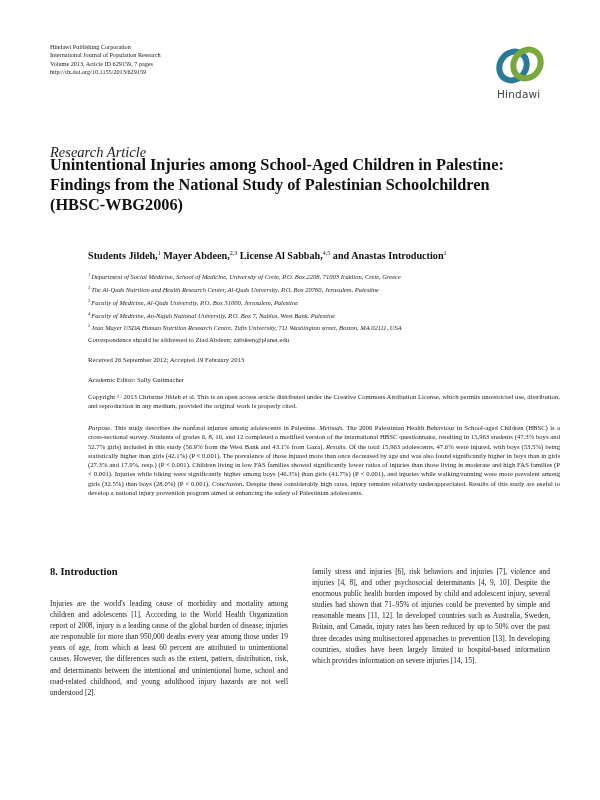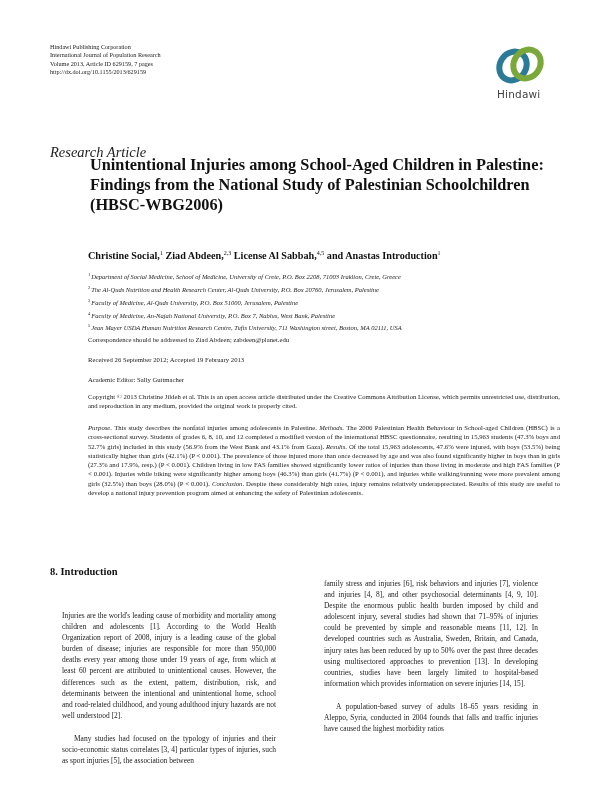--- a/index.html
+++ b/index.html
@@ -5,33 +5,33 @@
   html, body { margin: 0; padding: 0; background: #ffffff; }
   body { width: 600px; height: 800px; position: relative; overflow: hidden;
          font-family: "Liberation Serif", "DejaVu Serif", serif; color: #1a1a1a; }
   .abs { position: absolute; }
   .journal-info { left: 50px; top: 43px; font-size: 6.2px; line-height: 8.4px; color: #222; }
   .logo { left: 494px; top: 42px; width: 52px; height: 62px; text-align: center; }
   .logo-text { position: absolute; left: 3px; top: 46px; font-family: "DejaVu Sans", sans-serif;
                font-size: 10.5px; color: #444; letter-spacing: 0.2px; }
   .article-type { left: 50px; top: 144px; font-size: 14.5px; font-style: italic; color: #222; }
   .title { left: 50px; top: 155px; width: 470px; font-size: 16.3px; font-weight: bold;
-           line-height: 20px; color: #111; margin-left: 40px; }
+           line-height: 20px; color: #111; }
   .authors { left: 88px; top: 250px; font-size: 10.2px; font-weight: bold; color: #111; white-space: nowrap; }
   .authors sup { font-size: 6px; font-weight: normal; }
   .affils { left: 88px; top: 270px; font-size: 6.5px; font-style: italic; line-height: 10.7px; color: #222; }
   .affils sup { font-size: 4.5px; font-style: normal; margin-right: 1px; }
   .meta-line { left: 88px; font-size: 6.7px; color: #222; }
   .copyright { left: 88px; top: 392px; width: 472px; font-size: 6.7px; line-height: 9.2px; color: #222; }
   .abstract { left: 88px; top: 423px; width: 472px; font-size: 6.7px; line-height: 9.3px;
               text-align: justify; color: #222; }
   .abstract i { font-style: italic; }
   .section-heading { left: 50px; top: 566px; font-size: 10.5px; font-weight: bold; color: #111; }
   .col { width: 238px; font-size: 7.45px; line-height: 11.1px; text-align: justify; color: #222; }
-  .col p { margin: 12px; }
+  .col p { margin: 0; }
   .col p.indent { text-indent: 12px; }
   .col-left { left: 50px; top: 598px; }
   .col-right { left: 312px; top: 566px; }
 </style>
 </head>
 <body>
 
 <div class="abs journal-info">
   <div>Hindawi Publishing Corporation</div>
   <div>International Journal of Population Research</div>
@@ -45,22 +45,22 @@
     <ellipse cx="33" cy="22" rx="13" ry="15" transform="rotate(35 33 22)" fill="none" stroke="#7aa83a" stroke-width="6"></ellipse>
     <path d="M22 12 A13 15 35 0 1 30 34" fill="none" stroke="#2a7a98" stroke-width="6" opacity="0"></path>
   </svg>
   <span class="logo-text">Hindawi</span>
 </div>
 
 <div class="abs article-type">Research Article</div>
 <div class="abs title">Unintentional Injuries among School-Aged Children in Palestine: Findings from the National Study of Palestinian Schoolchildren (HBSC-WBG2006)</div>
 
 <div class="abs authors">
-  <span><span>Christine Social,</span><sup>1</sup></span>
-  <span><span>Ziad Abdeen,</span><sup>2,3</sup></span>
+  <span><span>Students Jildeh,</span><sup>1</sup></span>
+  <span><span>Mayer Abdeen,</span><sup>2,3</sup></span>
   <span><span>License Al Sabbah,</span><sup>4,5</sup></span>
   <span><span>and Anastas Introduction</span><sup>1</sup></span>
 </div>
 
 <div class="abs affils">
   <div><sup>1</sup><span>Department of Social Medicine, School of Medicine, University of Crete, P.O. Box 2208, 71003 Iraklion, Crete, Greece</span></div>
   <div><sup>2</sup><span>The Al-Quds Nutrition and Health Research Center, Al-Quds University, P.O. Box 20760, Jerusalem, Palestine</span></div>
   <div><sup>3</sup><span>Faculty of Medicine, Al-Quds University, P.O. Box 51000, Jerusalem, Palestine</span></div>
   <div><sup>4</sup><span>Faculty of Medicine, An-Najah National University, P.O. Box 7, Nablus, West Bank, Palestine</span></div>
   <div><sup>5</sup><span>Jean Mayer USDA Human Nutrition Research Centre, Tufts University, 711 Washington street, Boston, MA 02111, USA</span></div>
@@ -73,19 +73,17 @@
 <div class="abs copyright">Copyright © 2013 Christine Jildeh et al. This is an open access article distributed under the Creative Commons Attribution License, which permits unrestricted use, distribution, and reproduction in any medium, provided the original work is properly cited.</div>
 
 <div class="abs abstract">
   <i>Purpose</i><span>. This study describes the nonfatal injuries among adolescents in Palestine. </span><i>Methods</i><span>. The 2006 Palestinian Health Behaviour in School-aged Children (HBSC) is a cross-sectional survey. Students of grades 6, 8, 10, and 12 completed a modified version of the international HBSC questionnaire, resulting in 15,963 students (47.3% boys and 52.7% girls) included in this study (56.9% from the West Bank and 43.1% from Gaza). </span><i>Results</i><span>. Of the total 15,963 adolescents, 47.6% were injured, with boys (53.5%) being statistically higher than girls (42.1%) (P &lt; 0.001). The prevalence of those injured more than once decreased by age and was also found significantly higher in boys than in girls (27.3% and 17.9%, resp.) (P &lt; 0.001). Children living in low FAS families showed significantly lower ratios of injuries than those living in moderate and high FAS families (P &lt; 0.001). Injuries while biking were significantly higher among boys (46.3%) than girls (41.7%) (P &lt; 0.001), and injuries while walking/running were more prevalent among girls (32.5%) than boys (28.0%) (P &lt; 0.001). </span><i>Conclusion</i><span>. Despite these considerably high rates, injury remains relatively underappreciated. Results of this study are useful to develop a national injury prevention program aimed at enhancing the safety of Palestinian adolescents.</span>
 </div>
 
 <div class="abs section-heading">8. Introduction</div>
 
 <div class="abs col col-left">
   <p>Injuries are the world's leading cause of morbidity and mortality among children and adolescents [1]. According to the World Health Organization report of 2008, injury is a leading cause of the global burden of disease; injuries are responsible for more than 950,000 deaths every year among those under 19 years of age, from which at least 60 percent are attributed to unintentional causes. However, the differences such as the extent, pattern, distribution, risk, and determinants between the intentional and unintentional home, school and road-related childhood, and young adulthood injury hazards are not well understood [2].</p>
-  <p class="indent">Many studies had focused on the typology of injuries and their socio-economic status correlates [3, 4] particular types of injuries, such as sport injuries [5], the association between</p>
 </div>
 
 <div class="abs col col-right">
   <p>family stress and injuries [6], risk behaviors and injuries [7], violence and injuries [4, 8], and other psychosocial determinants [4, 9, 10]. Despite the enormous public health burden imposed by child and adolescent injury, several studies had shown that 71–95% of injuries could be prevented by simple and reasonable means [11, 12]. In developed countries such as Australia, Sweden, Britain, and Canada, injury rates has been reduced by up to 50% over the past three decades using multisectored approaches to prevention [13]. In developing countries, studies have been largely limited to hospital-based information which provides information on severe injuries [14, 15].</p>
-  <p class="indent">A population-based survey of adults 18–65 years residing in Aleppo, Syria, conducted in 2004 founds that falls and traffic injuries have caused the highest morbidity ratios</p>
 </div>
 
 </body></html>

